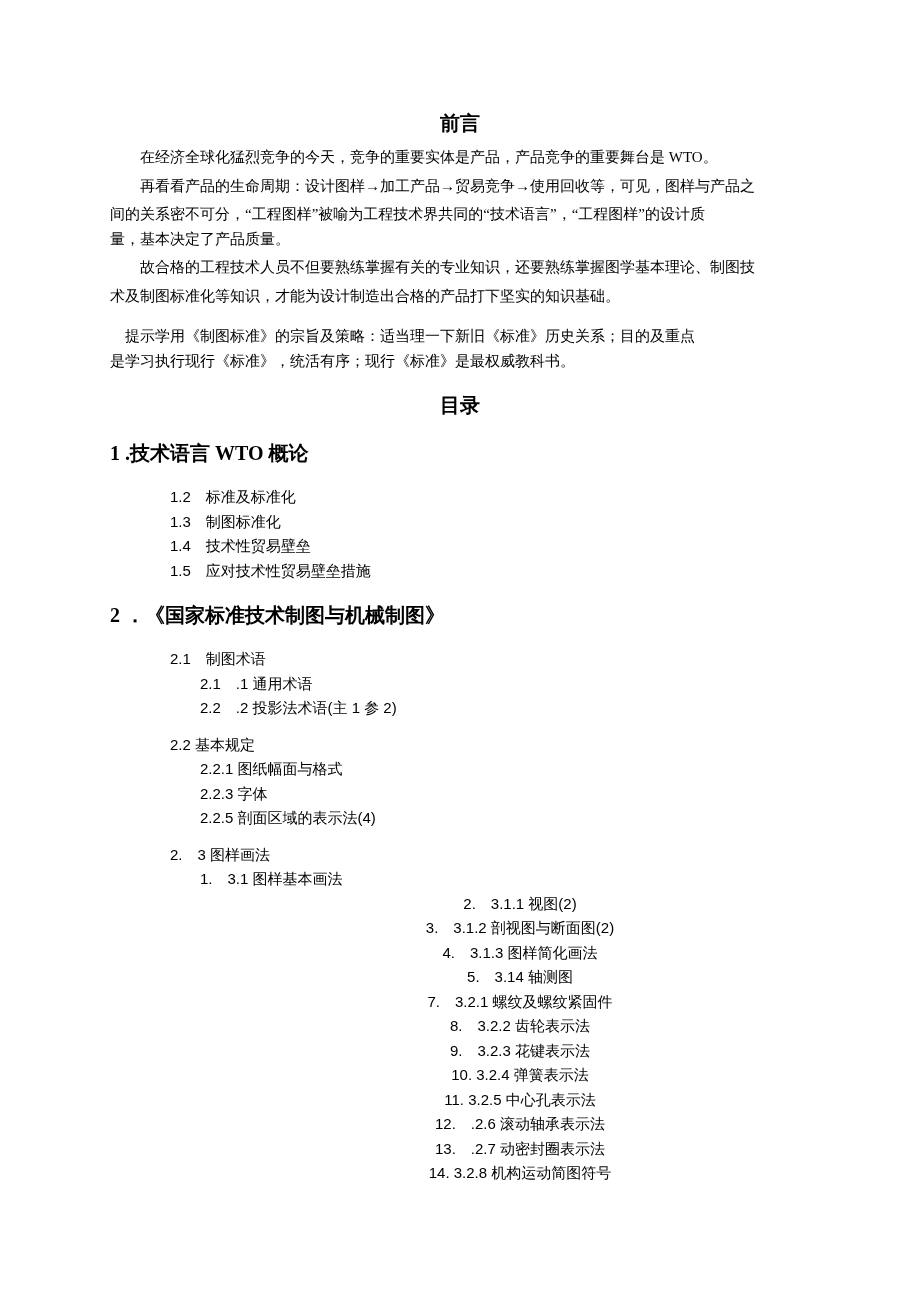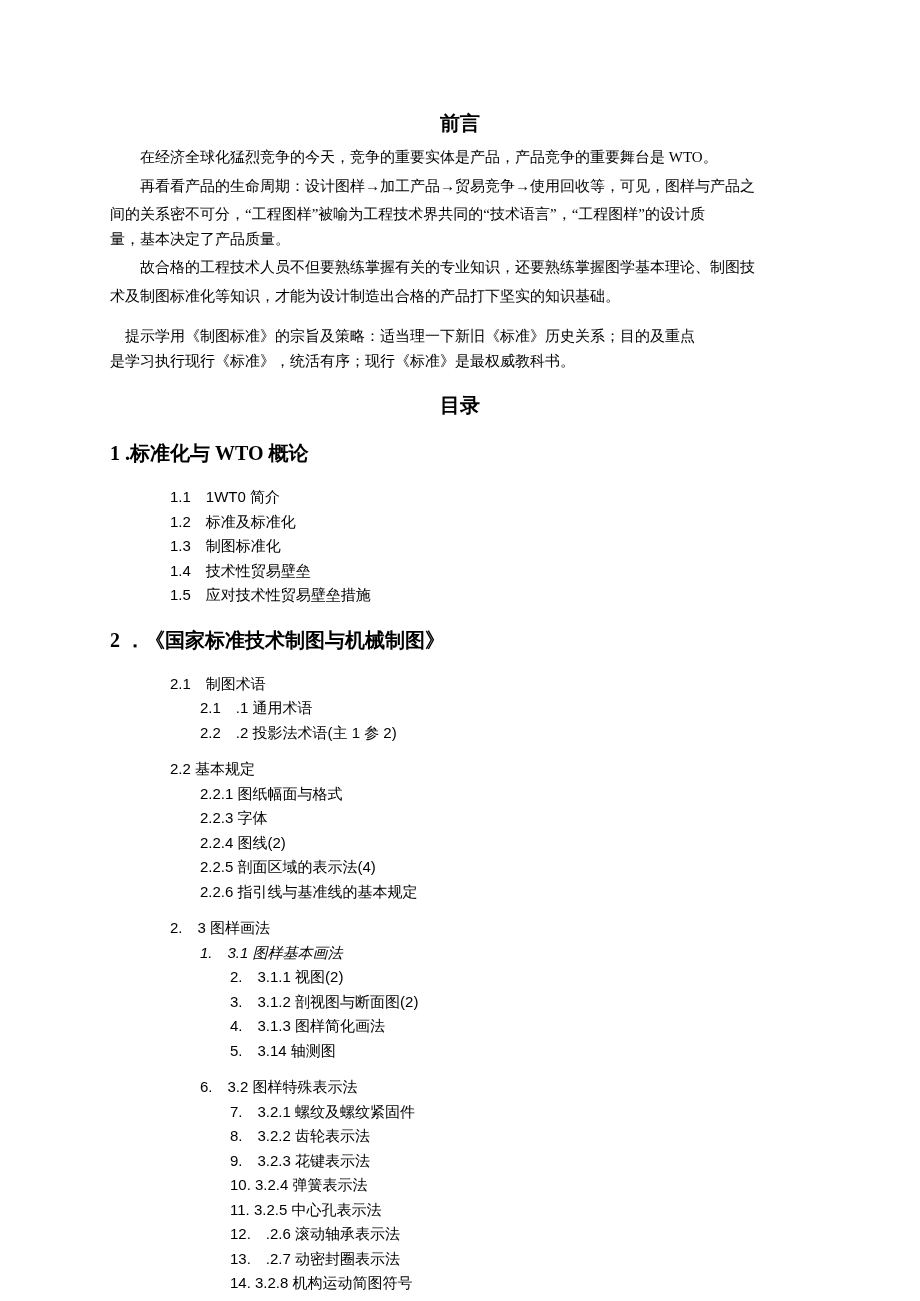--- a/index.html
+++ b/index.html
@@ -44,21 +44,21 @@
     font-family: "Times New Roman", Times, serif;
     font-weight: bold;
   }
   .toc-block {
     margin: 18px 0 0 60px;
   }
   .toc-item {
     margin: 2px 0;
   }
   .sub1 { margin-left: 30px; }
-  .sub2 { margin-left: 60px; }
+  .sub2 { margin-left: 60px; text-align: center; }
 </style>
 </head>
 <body>
 
 <div class="title">前言</div>
 
 <div class="para">在经济全球化猛烈竞争的今天，竞争的重要实体是产品，产品竞争的重要舞台是 WTO。</div>
 <div class="para">再看看产品的生命周期：设计图样→加工产品→贸易竞争→使用回收等，可见，图样与产品之</div>
 <div class="para-no-indent">间的关系密不可分，“工程图样”被喻为工程技术界共同的“技术语言”，“工程图样”的设计质</div>
 <div class="para-no-indent">量，基本决定了产品质量。</div>
@@ -66,60 +66,56 @@
 <div class="para-no-indent">术及制图标准化等知识，才能为设计制造出合格的产品打下坚实的知识基础。</div>
 
 <div class="tip">
   <div class="tip-line">　提示学用《制图标准》的宗旨及策略：适当理一下新旧《标准》历史关系；目的及重点</div>
   <div class="tip-line">是学习执行现行《标准》，统活有序；现行《标准》是最权威教科书。</div>
 </div>
 
 <div class="title">目录</div>
 
 <div class="h1">
-  <span class="serif-bold">1 .</span><span>标准化与</span><span class="serif-bold"> WTO </span><span>概论</span>
+  <span class="serif-bold">1 .</span><span>技术语言</span><span class="serif-bold"> WTO </span><span>概论</span>
 </div>
 
 <div class="toc-block">
-  <div class="toc-item sans">1.1　1WT0 简介</div>
   <div class="toc-item sans">1.2　标准及标准化</div>
   <div class="toc-item sans">1.3　制图标准化</div>
   <div class="toc-item sans">1.4　技术性贸易壁垒</div>
   <div class="toc-item sans">1.5　应对技术性贸易壁垒措施</div>
 </div>
 
 <div class="h1" style="">
   <span class="serif-bold">2 ．</span><span>《国家标准技术制图与机械制图》</span>
 </div>
 
 <div class="toc-block">
   <div class="toc-item sans">2.1　制图术语</div>
   <div class="toc-item sans sub1">2.1　.1 通用术语</div>
   <div class="toc-item sans sub1">2.2　.2 投影法术语(主 1 参 2)</div>
 </div>
 
 <div class="toc-block" style="margin-top:14px;">
   <div class="toc-item sans">2.2 基本规定</div>
   <div class="toc-item sans sub1">2.2.1 图纸幅面与格式</div>
   <div class="toc-item sans sub1">2.2.3 字体</div>
-  <div class="toc-item sans sub1">2.2.4 图线(2)</div>
   <div class="toc-item sans sub1">2.2.5 剖面区域的表示法(4)</div>
-  <div class="toc-item sans sub1">2.2.6 指引线与基准线的基本规定</div>
 </div>
 
 <div class="toc-block" style="margin-top:14px;">
   <div class="toc-item sans">2.　3 图样画法</div>
 
-  <div class="toc-item sans sub1" style="margin-top:0;font-style:italic;">1.　3.1 图样基本画法</div>
+  <div class="toc-item sans sub1" style="margin-top:0;">1.　3.1 图样基本画法</div>
   <div class="toc-item sans sub2">2.　3.1.1 视图(2)</div>
   <div class="toc-item sans sub2">3.　3.1.2 剖视图与断面图(2)</div>
   <div class="toc-item sans sub2">4.　3.1.3 图样简化画法</div>
   <div class="toc-item sans sub2">5.　3.14 轴测图</div>
 
-  <div class="toc-item sans sub1" style="margin-top:14px;">6.　3.2 图样特殊表示法</div>
   <div class="toc-item sans sub2">7.　3.2.1 螺纹及螺纹紧固件</div>
   <div class="toc-item sans sub2">8.　3.2.2 齿轮表示法</div>
   <div class="toc-item sans sub2">9.　3.2.3 花键表示法</div>
   <div class="toc-item sans sub2">10. 3.2.4 弹簧表示法</div>
   <div class="toc-item sans sub2">11. 3.2.5 中心孔表示法</div>
   <div class="toc-item sans sub2">12.　.2.6 滚动轴承表示法</div>
   <div class="toc-item sans sub2">13.　.2.7 动密封圈表示法</div>
   <div class="toc-item sans sub2">14. 3.2.8 机构运动简图符号</div>
 
 </div>

